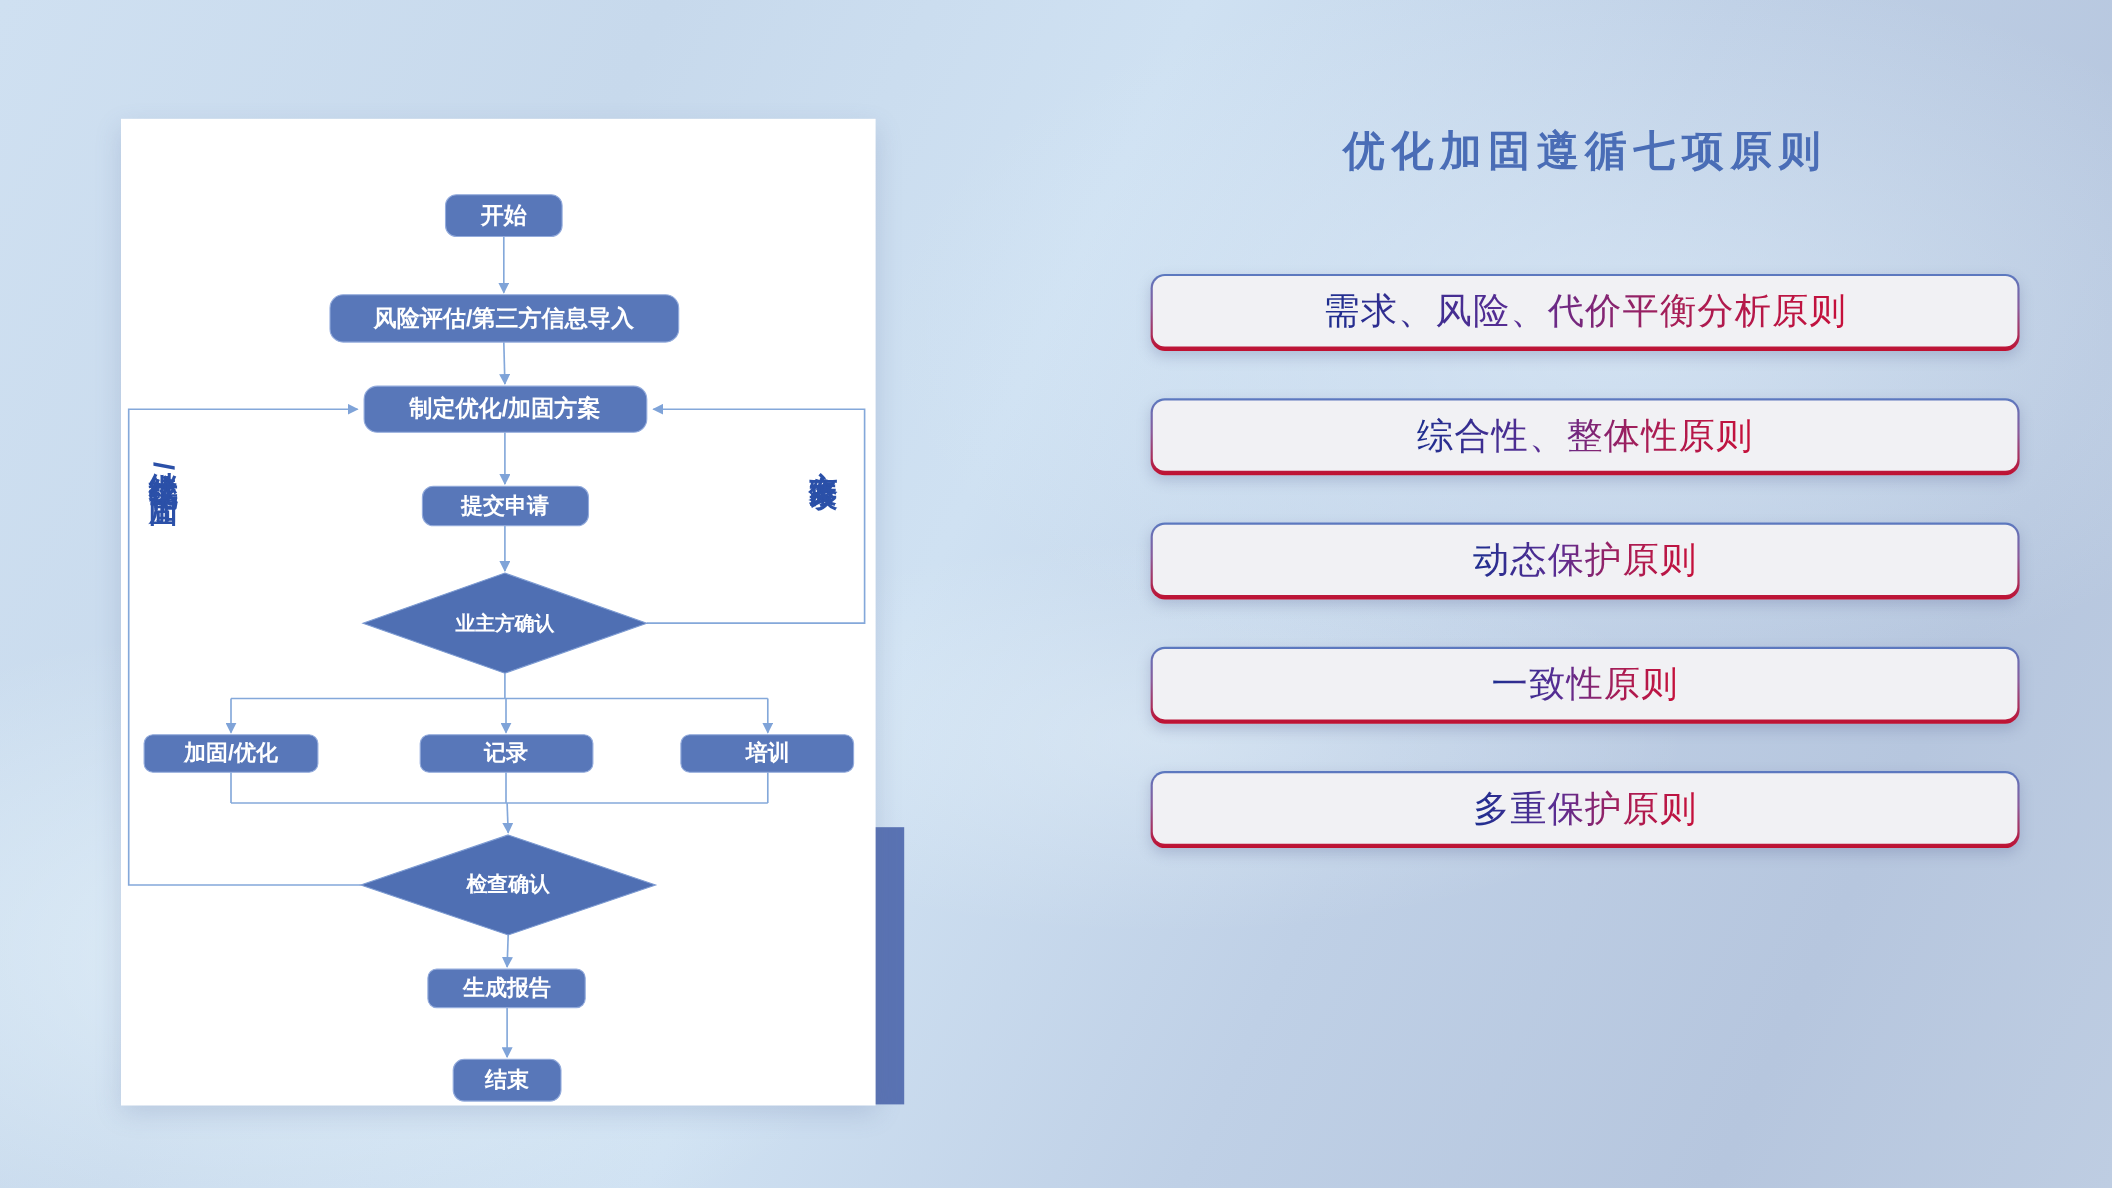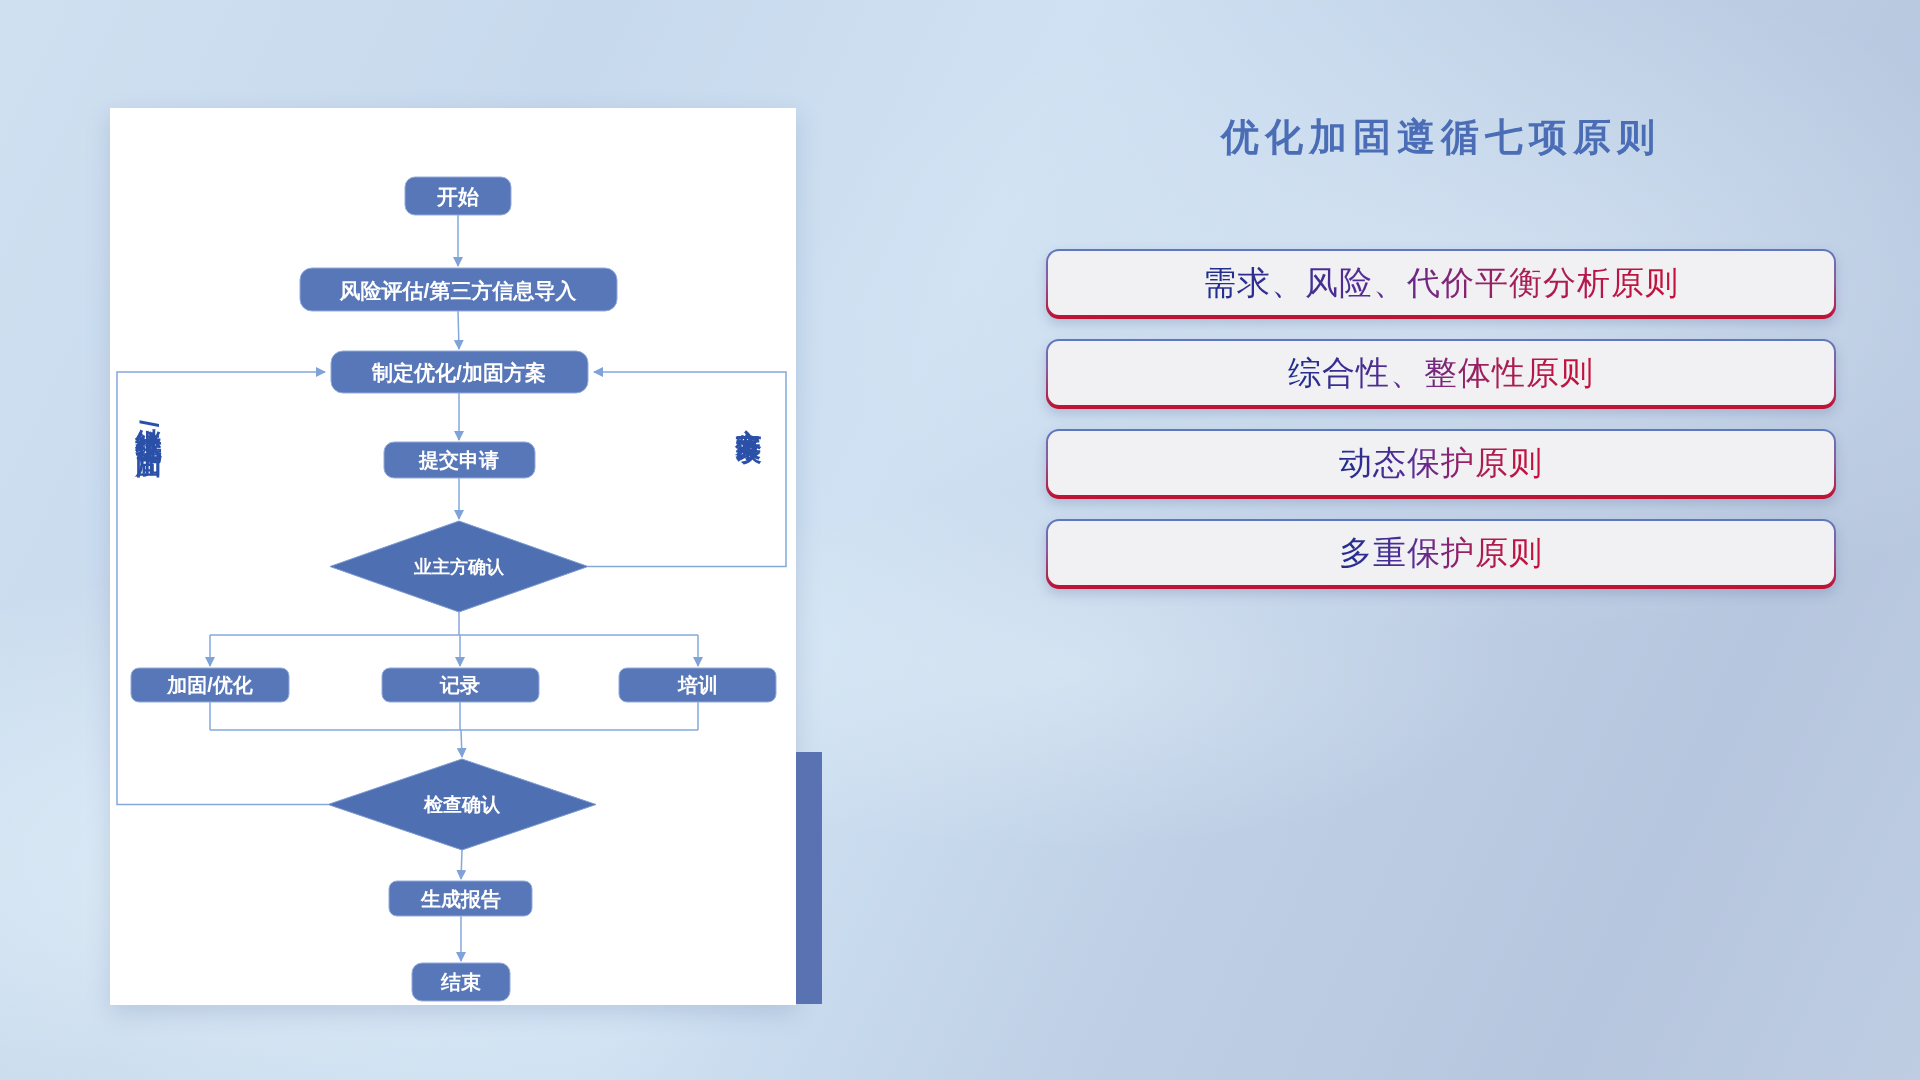--- a/index.html
+++ b/index.html
@@ -25,21 +25,21 @@
   .flow-text { fill:#ffffff; font-weight:bold; text-anchor:middle;
     font-family:"Liberation Sans","DejaVu Sans",sans-serif; }
   .vlabel { position:absolute; writing-mode:vertical-rl; color:#2b50a8;
     font-size:26px; font-weight:600; letter-spacing:3px; line-height:1; z-index:3; }
   .vlabel-left { left:26px; top:300px; }
   .vlabel-right { left:626px; top:300px; }
   
   .title { position:absolute; left:1046px; top:112px; width:790px; text-align:center;
     font-size:38px; font-weight:800; letter-spacing:6px; color:#4a6db6; }
   .principles { position:absolute; left:1046px; top:249px; width:790px; }
-  .p-box { width:790px; height:70px; border-radius:13px; margin-bottom:20px;
+  .p-box { width:790px; height:70px; border-radius:13px; margin-bottom:43px;
     background:linear-gradient(180deg,#5b79c0 0%,#8a5a9a 45%,#c01030 100%);
     padding:2px 2px 4px 2px; box-shadow:0 5px 12px rgba(95,105,150,0.28); }
   .p-inner { width:100%; height:100%; border-radius:11px; background:#f1f1f4;
     display:flex; align-items:center; justify-content:center; }
   .p-text { font-size:33px; font-weight:500; letter-spacing:1px;
     background:linear-gradient(90deg,#1d2e8f 0%,#5b2d93 38%,#a91d54 68%,#c6103a 100%);
     -webkit-background-clip:text; background-clip:text; color:transparent;
     -webkit-text-fill-color:transparent; }
 </style>
 </head>
@@ -146,16 +146,21 @@
         <span class="p-text">综合性、整体性原则</span>
       </div>
   </div>
   <div class="p-box">
     <div class="p-inner">
         <span class="p-text">动态保护原则</span>
       </div>
   </div>
   <div class="p-box">
     <div class="p-inner">
+        <span class="p-text">一致性原则</span>
+      </div>
+  </div>
+  <div class="p-box">
+    <div class="p-inner">
         <span class="p-text">多重保护原则</span>
       </div>
   </div>
 </div>
 
 </body></html>

